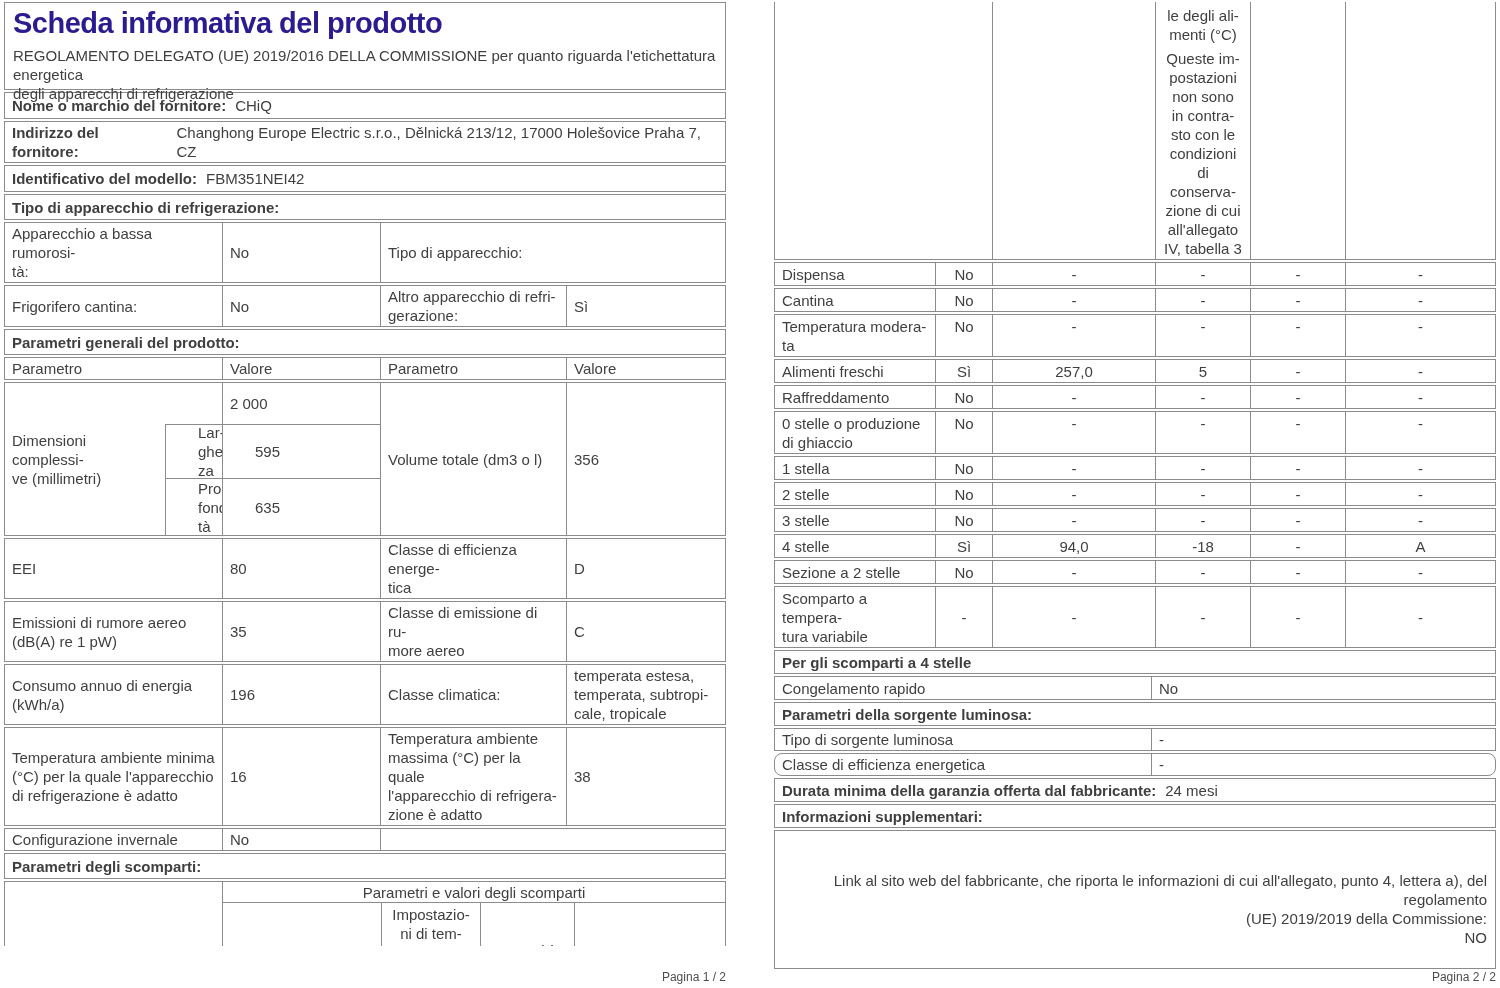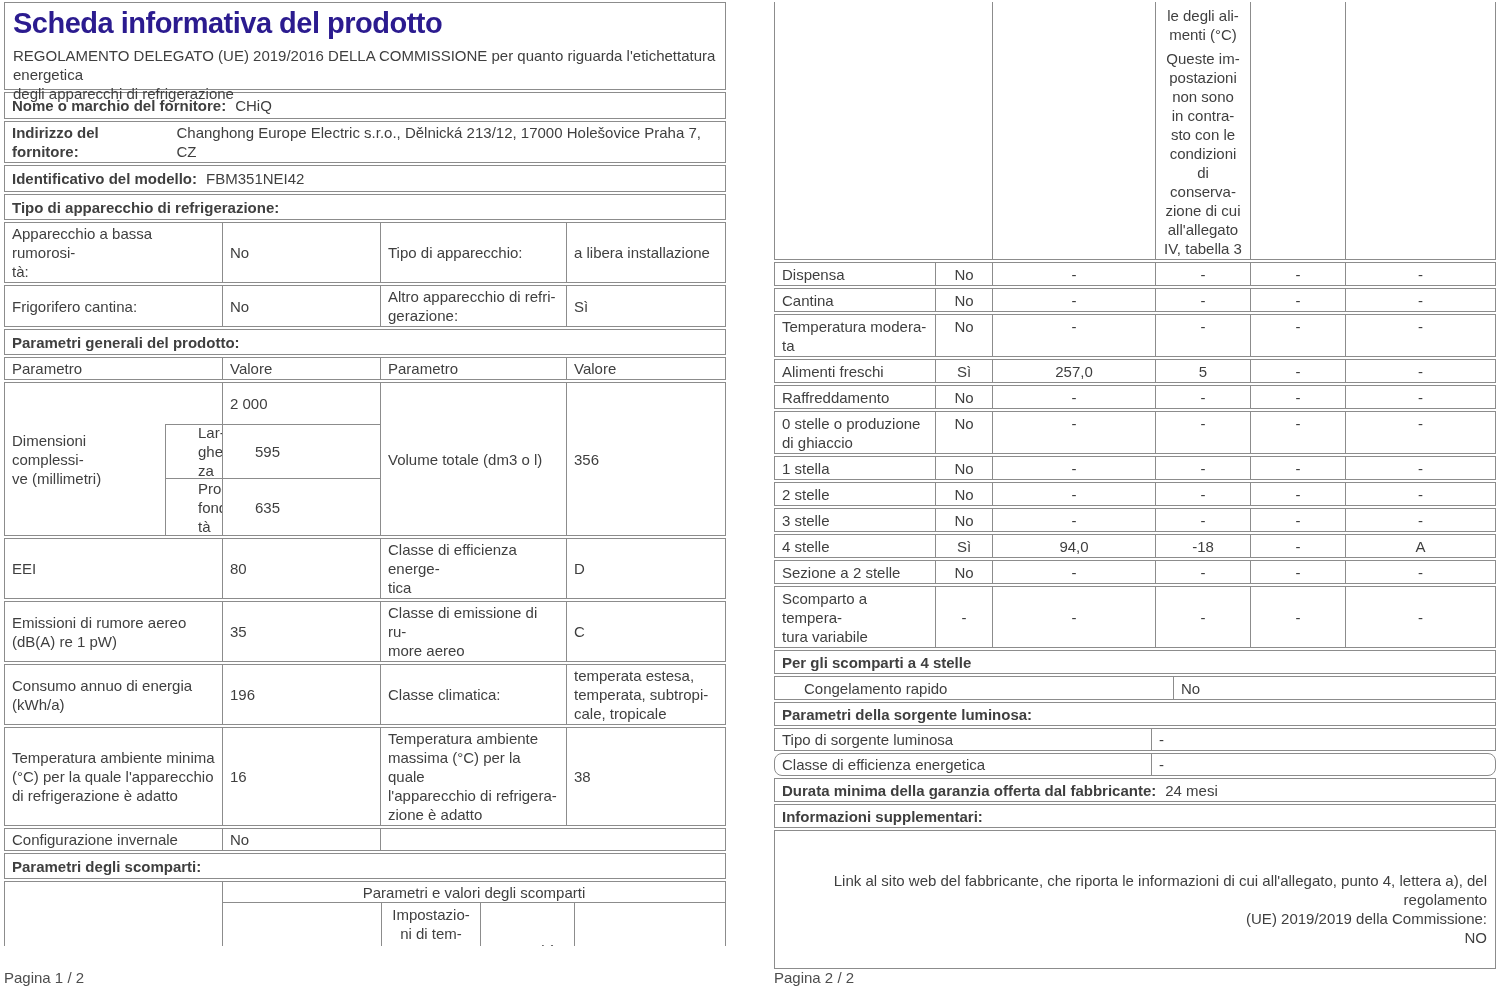--- a/index.html
+++ b/index.html
@@ -37,21 +37,21 @@
   
   .compblock{border-bottom:none;height:173px;overflow:hidden;grid-template-columns:217px 503px;}
   .comp-right .strip{height:21px;border-bottom:1px solid #8c8c8c;box-sizing:border-box;}
   .comp-cols{grid-template-columns:158px 99px 94px 152px;height:151px;}
   
   .hdrcont{border-top:none;grid-template-columns:217px 163px 95px 95px 150px;min-height:233px;}
   .p2row{grid-template-columns:160px 57px 163px 95px 95px 150px;}
   .half{grid-template-columns:376px 344px;}
   .tempcell{flex-direction:column;justify-content:flex-start;gap:5px;padding-top:4px;text-align:center;}
   .linkcell{display:block;padding:21px 8px;white-space:pre-line;text-align:right;}
-  .footer{position:absolute;top:971px;font-size:15px;line-height:13px;color:#4d4d4d;text-align:left;width:722px;}
+  .footer{position:absolute;top:971px;font-size:12px;line-height:13px;color:#4d4d4d;text-align:right;width:722px;}
   #footer1{left:4px;}
   #footer2{left:774px;}
 </style>
 </head>
 <body>
 
 <div class="page" id="page1">
 
   <div class="box hdrbox" style="height:88px;">
     <div class="doc-title">Scheda informativa del prodotto</div>
@@ -74,21 +74,20 @@
     <span>FBM351NEI42</span>
   </div>
 
   <div class="box sect" style="min-height:26px;">Tipo di apparecchio di refrigerazione:</div>
 
   <div class="box grid" style="grid-template-columns:217px 158px 186px 159px;min-height:40px;">
     <div class="cell">Apparecchio a bassa rumorosi-
 tà:</div>
     <div class="cell bl">No</div>
     <div class="cell bl">Tipo di apparecchio:</div>
-    <div class="cell bl">a libera installazione</div>
   </div>
 
   <div class="box grid" style="grid-template-columns:217px 158px 186px 159px;min-height:40px;">
     <div class="cell">Frigorifero cantina:</div>
     <div class="cell bl">No</div>
     <div class="cell bl">Altro apparecchio di refri-
 gerazione:</div>
     <div class="cell bl">Sì</div>
   </div>
 
@@ -323,21 +322,21 @@
 tura variabile</div>
     <div class="cell bl c">-</div>
     <div class="cell bl c">-</div>
     <div class="cell bl c">-</div>
     <div class="cell bl c">-</div>
     <div class="cell bl c">-</div>
   </div>
 
   <div class="box sect" style="min-height:24px;">Per gli scomparti a 4 stelle</div>
 
-  <div class="box grid half" style="min-height:24px;padding-left:22px;">
+  <div class="box grid half" style="min-height:24px;">
     <div class="cell">Congelamento rapido</div>
     <div class="cell bl">No</div>
   </div>
 
   <div class="box sect" style="min-height:24px;">Parametri della sorgente luminosa:</div>
 
   <div class="box grid half" style="min-height:21px;">
     <div class="cell">Tipo di sorgente luminosa</div>
     <div class="cell bl">-</div>
   </div>

